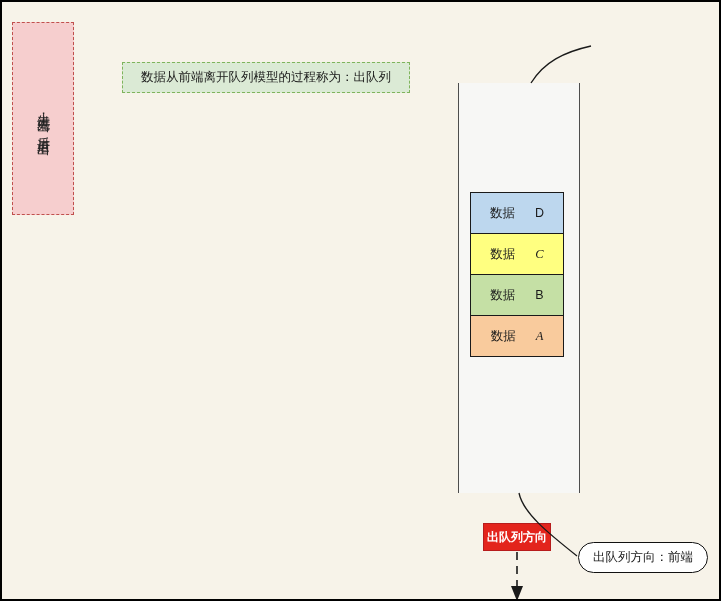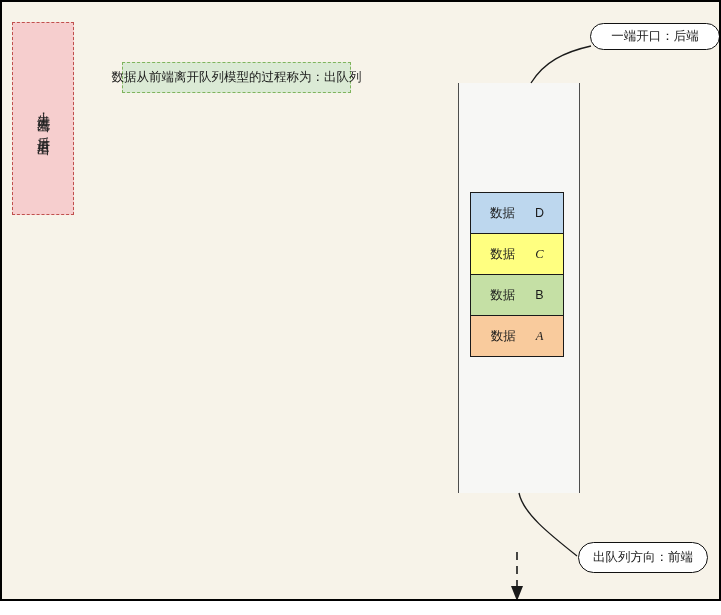--- a/index.html
+++ b/index.html
@@ -36,21 +36,21 @@
     writing-mode: vertical-rl;
     text-orientation: upright;
     font-size: 13px;
     letter-spacing: 2px;
     color: #222;
   }
   
   .dequeue-note {
     position: absolute;
     left: 120px; top: 60px;
-    width: 229px; height: 31px;
+    width: 288px; height: 31px;
     box-sizing: border-box;
     border: 1.6px dashed #7FB45C;
     background: #DBEAD5;
     display: flex;
     align-items: center;
     justify-content: center;
     font-size: 12.5px;
     color: #1a1a1a;
     white-space: nowrap;
   }
@@ -142,24 +142,24 @@
       <div class="q-item" style="background: rgb(197, 224, 165);">
         <span>数据</span>
         <span>B</span>
       </div>
       <div class="q-item" style="background: rgb(249, 203, 157);">
         <span>数据</span>
         <span style="font-style: italic; font-family: &quot;Liberation Serif&quot;, &quot;DejaVu Serif&quot;, serif;">A</span>
       </div>
     </div>
 
+  <div class="direction-label" style="background: rgb(227, 36, 28); border-color: rgb(183, 28, 28); color: rgb(255, 255, 255);">
+    <span>出队列方向</span>
+  </div>
 
-  <div class="bubble rear">
-    <span>一端开口：后端</span>
-  </div>
 
   <div class="bubble front">
     <span>出队列方向：前端</span>
   </div>
 
   <svg class="overlay" width="721" height="601" viewBox="0 0 721 601">
     <path d="M 589 44 C 562 50, 542 60, 529 81" fill="none" stroke="#1a1a1a" stroke-width="1.3"></path>
     <path d="M 517 491 C 521 511, 546 531, 575 554" fill="none" stroke="#1a1a1a" stroke-width="1.3"></path>
     <g>
       <line x1="515" y1="550" x2="515" y2="586" stroke="#1a1a1a" stroke-width="1.6" stroke-dasharray="8 6"></line>

